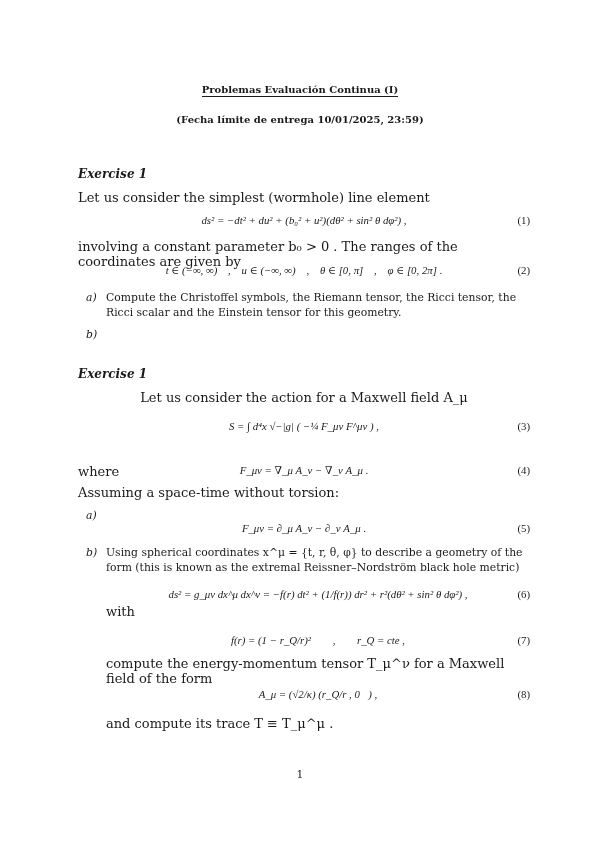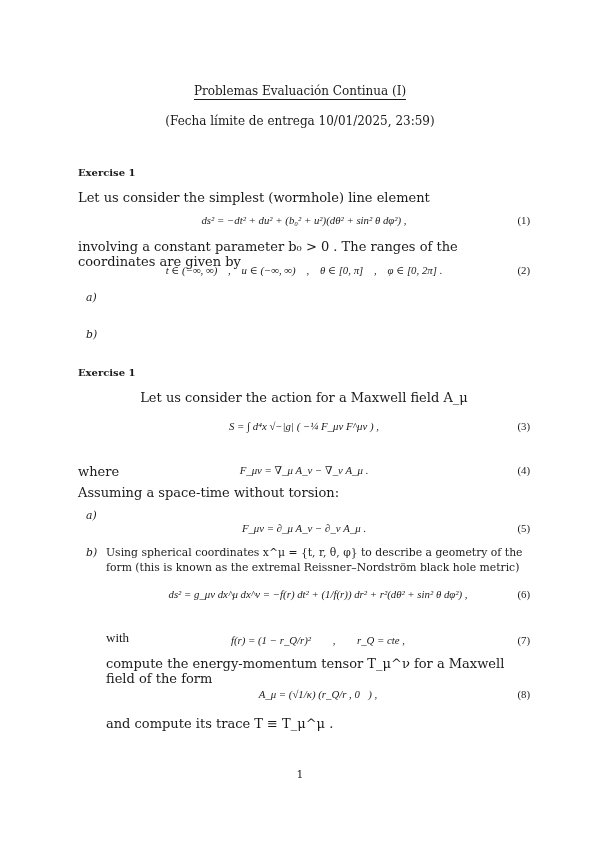--- a/index.html
+++ b/index.html
@@ -1,21 +1,21 @@
 <!DOCTYPE html>
 <html><head>
 <meta charset="utf-8">
 <style>
   html, body { margin:0; padding:0; background:#ffffff; }
   body { width:600px; height:848px; position:relative; overflow:hidden;
          font-family:"DejaVu Serif", "Liberation Serif", serif; color:#1a1a1a; }
   .abs { position:absolute; }
-  .title { left:0; width:600px; text-align:center; font-weight:normal; font-size:12px; }
+  .title { left:0; width:600px; text-align:center; font-weight:bold; font-size:10px; }
   .title span { border-bottom:1px solid #1a1a1a; padding-bottom:1px; }
-  .h { left:78px; font-weight:bold; font-size:10px; }
+  .h { left:78px; font-weight:bold; font-size:12px;font-style:italic; }
   .p { left:78px; width:452px; font-size:13px; line-height:15px; }
   .eq { left:78px; width:452px; font-size:10.8px; font-family:"Liberation Serif","DejaVu Serif",serif; }
   .eq .body { position:absolute; left:0; width:452px; text-align:center; font-style:italic; }
   .eq .num { position:absolute; right:0; font-style:normal; }
   .item { left:78px; width:452px; font-size:10.8px; line-height:15px; }
   .item .lbl { position:absolute; left:8px; font-style:italic; }
   .item .txt { position:absolute; left:28px; width:424px; }
   .pn { left:0; width:600px; text-align:center; font-size:10.8px; }
 </style>
 </head>
@@ -30,20 +30,21 @@
   <span class="body">ds² = −dt² + du² + (b₀² + u²)(dθ² + sin² θ dφ²) ,</span>
   <span class="num">(1)</span>
 </div>
 <div class="abs p" style="top:239px;">involving a constant parameter  b₀ &gt; 0 . The ranges of the coordinates are given by</div>
 <div class="abs eq" style="top:264px;">
   <span class="body" style="white-space:pre;">t ∈ (−∞, ∞)    ,    u ∈ (−∞, ∞)    ,    θ ∈ [0, π]    ,    φ ∈ [0, 2π] .</span>
   <span class="num">(2)</span>
 </div>
 <div class="abs item" style="top:290px; height:32px;">
   <span class="lbl">a)</span>
+  <span class="txt">Compute the Christoffel symbols, the Riemann tensor, the Ricci tensor, the Ricci scalar and the Einstein tensor for this geometry.</span>
 </div>
 <div class="abs item" style="top:327px; height:32px;">
   <span class="lbl">b)</span>
 </div>
 
 <div class="abs h" style="top:367px;">Exercise 1</div>
 <div class="abs p" style="top:390px;text-align:center;">Let us consider the action for a Maxwell field  A_μ</div>
 <div class="abs eq" style="top:420px;">
   <span class="body">S = ∫ d⁴x √−|g| ( −¼ F_μν F^μν ) ,</span>
   <span class="num">(3)</span>
@@ -62,25 +63,25 @@
   <span class="num">(5)</span>
 </div>
 <div class="abs item" style="top:545px; height:32px;">
   <span class="lbl">b)</span>
   <span class="txt">Using spherical coordinates  x^μ = {t, r, θ, φ}  to describe a geometry of the form (this is known as the extremal Reissner–Nordström black hole metric)</span>
 </div>
 <div class="abs eq" style="top:588px; left:106px; width:424px;">
   <span class="body" style="width:424px;">ds² = g_μν dx^μ dx^ν = −f(r) dt² + (1/f(r)) dr² + r²(dθ² + sin² θ dφ²) ,</span>
   <span class="num">(6)</span>
 </div>
-<div class="abs p" style="top:630px; left:106px;font-family:Liberation Serif, serif;">with</div>
+<div class="abs p" style="top:604px; left:106px;">with</div>
 <div class="abs eq" style="top:634px; left:106px; width:424px;">
   <span class="body" style="width:424px; white-space:pre;">f(r) = (1 − r_Q/r)²        ,        r_Q = cte ,</span>
   <span class="num">(7)</span>
 </div>
 <div class="abs p" style="top:656px; left:106px; width:424px;">compute the energy-momentum tensor  T_μ^ν  for a Maxwell field of the form</div>
 <div class="abs eq" style="top:688px; left:106px; width:424px;">
-  <span class="body" style="width:424px;">A_μ = (√1/κ) (r_Q/r , 0⃗) ,</span>
+  <span class="body" style="width:424px;">A_μ = (√2/κ) (r_Q/r , 0⃗) ,</span>
   <span class="num">(8)</span>
 </div>
 <div class="abs p" style="top:716px; left:106px; width:424px;">and compute its trace  T ≡ T_μ^μ .</div>
 
 <div class="abs pn" style="top:768px;">1</div>
 
 </body></html>

